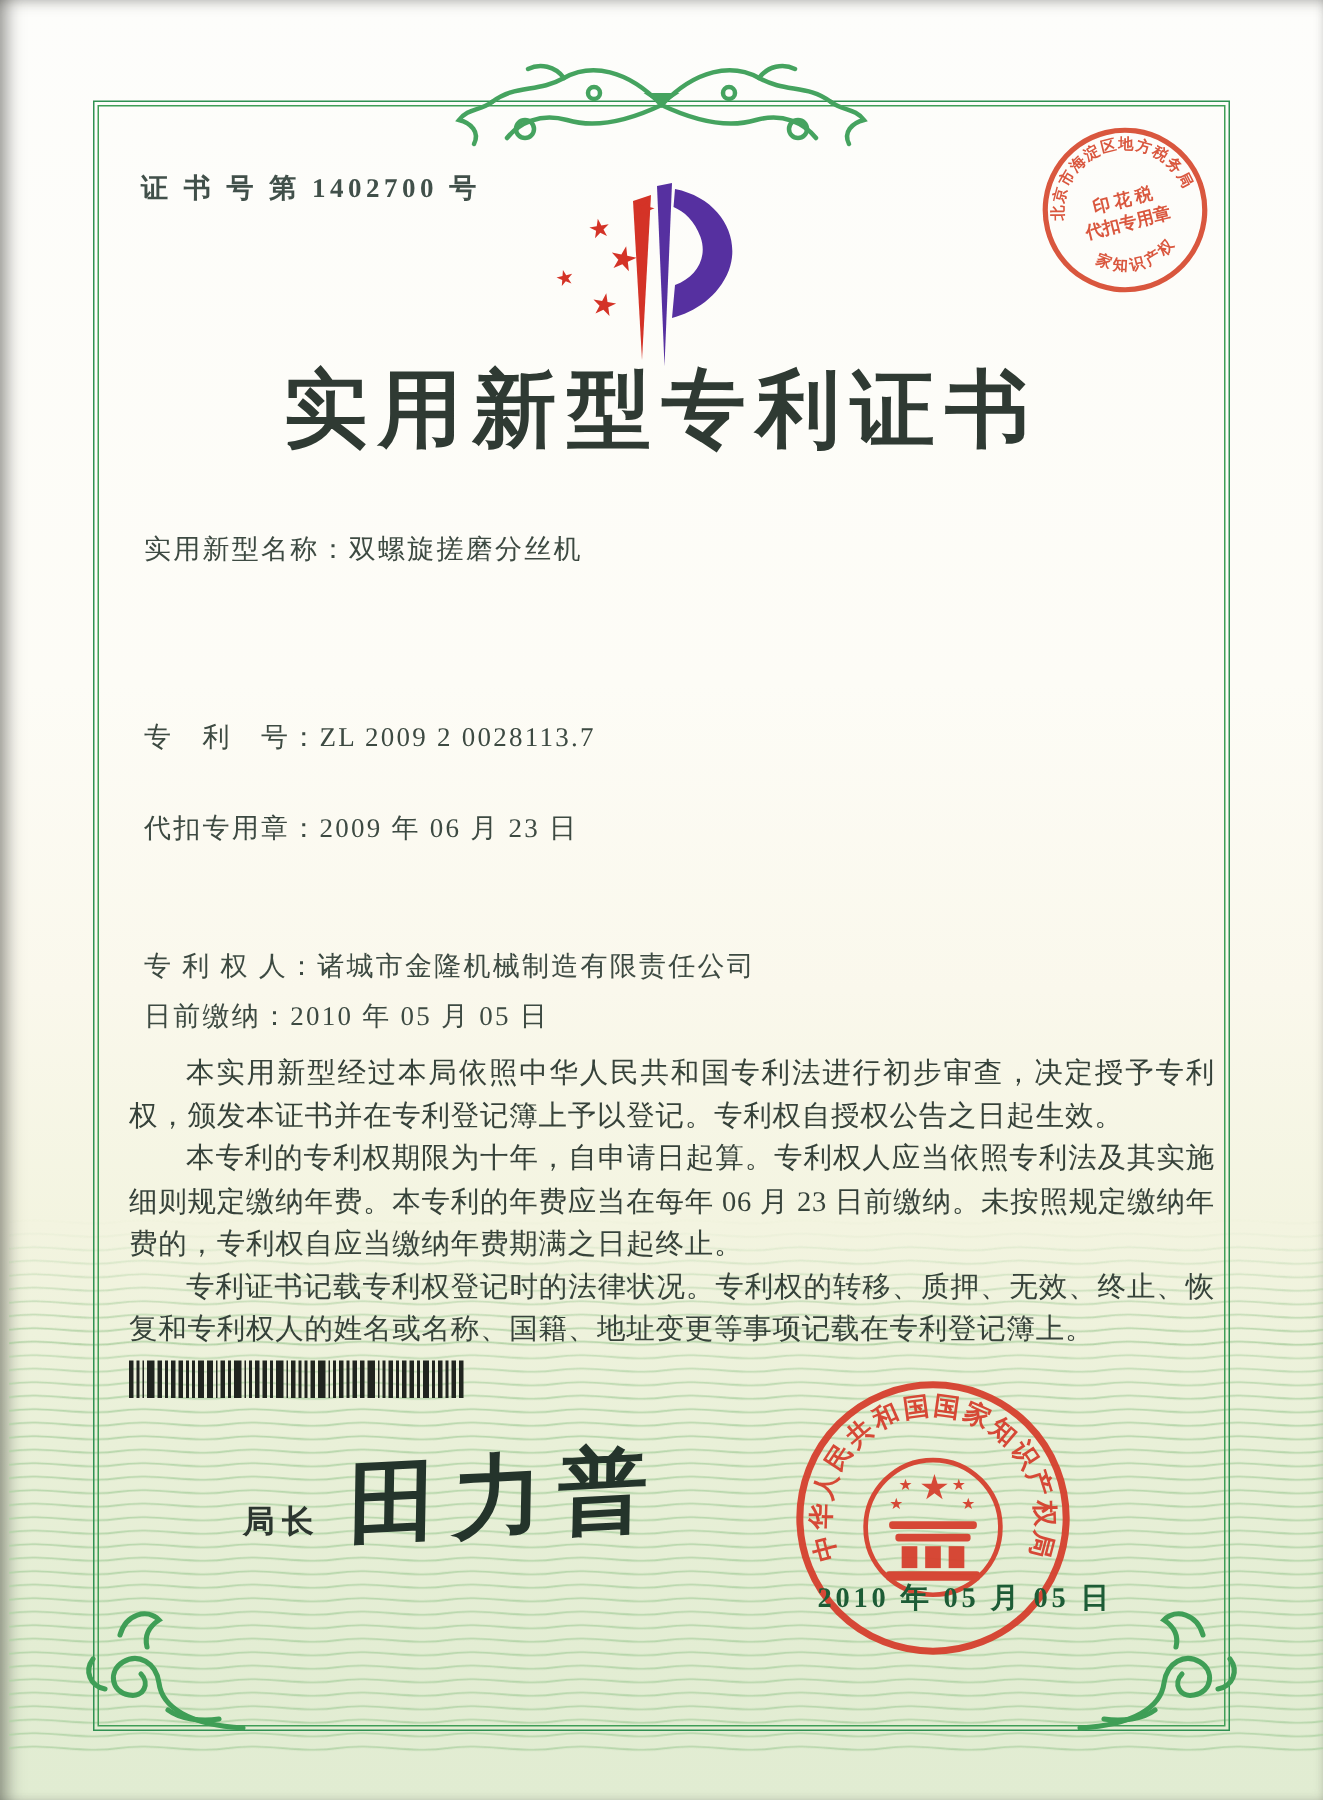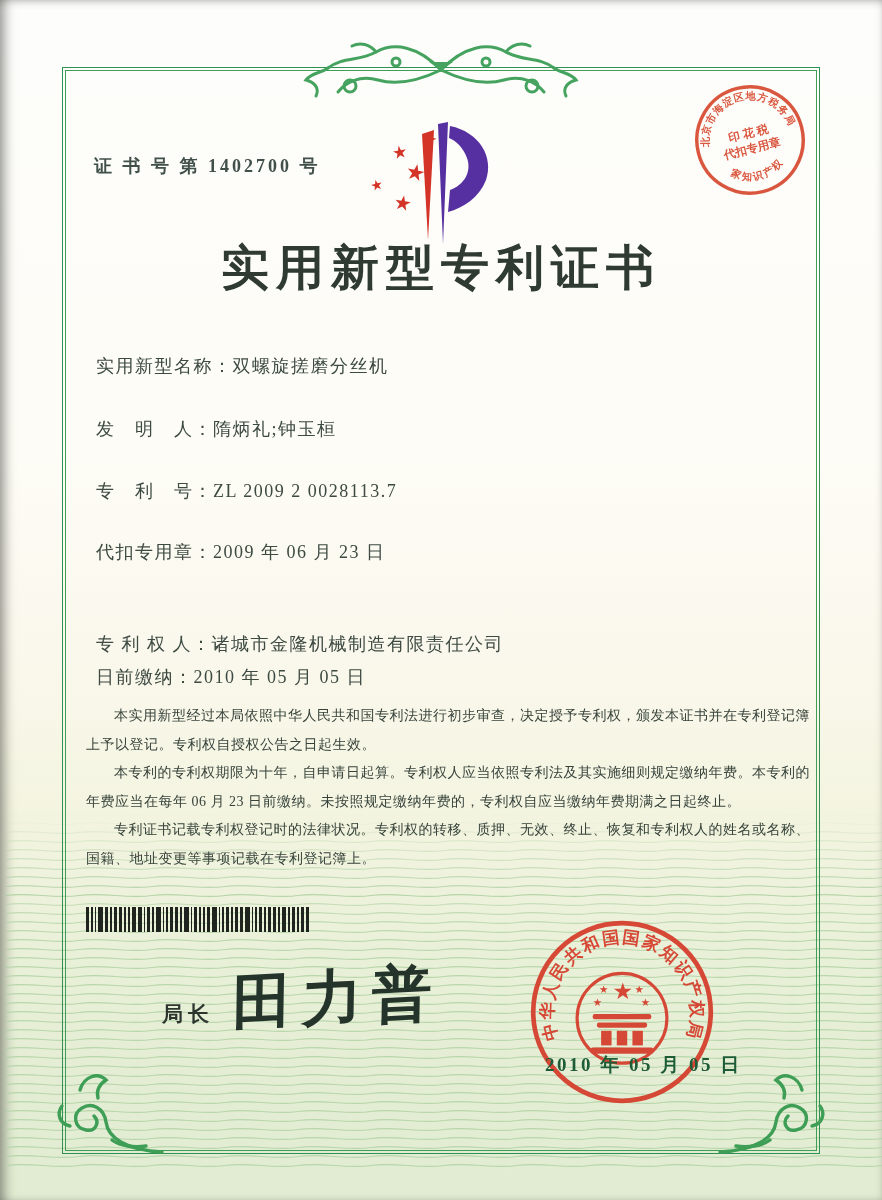--- a/index.html
+++ b/index.html
@@ -27,39 +27,39 @@
   }
   .frame::before{
     content:"";position:absolute;inset:2.4px;border:1.4px solid #3f9e56;
   }
   .ornament-top{position:absolute;left:286px;top:28px;width:310px;height:80px;z-index:2;}
   .ornament-corner{position:absolute;width:118px;height:92px;z-index:2;}
   .ornament-corner.left{left:50px;top:1066px;}
   .ornament-corner.right{left:714px;top:1066px;transform:scaleX(-1);}
   .cert-no{
     position:absolute;left:94px;top:113px;z-index:3;
-    font-size:18px;letter-spacing:3px;color:#41504a;font-weight:600;margin-top:41px;
+    font-size:18px;letter-spacing:3px;color:#41504a;font-weight:600;
   }
   .logo{position:absolute;left:366px;top:118px;width:136px;height:142px;z-index:3;}
   .tax-stamp{
     position:absolute;left:692px;top:82px;width:116px;height:116px;z-index:4;
     transform:rotate(-14deg);opacity:.92;
   }
   .doc-title{
     position:absolute;left:0;right:0;top:236px;z-index:3;
-    text-align:center;font-size:48px;font-weight:700;color:#2f3a33;
+    text-align:center;font-size:56px;font-weight:700;color:#2f3a33;
     letter-spacing:7px;
   }
   .field-row{
     position:absolute;left:96px;z-index:3;
     font-size:18px;color:#3d4a42;letter-spacing:1.5px;white-space:nowrap;
   }
   .body-text{
     position:absolute;left:86px;top:702px;width:724px;z-index:3;
-    font-size:14px;line-height:28.5px;color:#36423a;
+    font-size:19px;line-height:28.5px;color:#36423a;
     text-align:justify;letter-spacing:.5px;
   }
   .body-text p{margin:0;text-indent:2em;}
   .barcode{
     position:absolute;left:86px;top:907px;width:228px;height:25px;z-index:3;
     display:flex;align-items:stretch;
   }
   .barcode .bar{background:#20241f;margin-right:2px;flex:none;}
   .sig-post{
     position:absolute;left:162px;top:1000px;z-index:4;
@@ -175,23 +175,20 @@
     <text font-size="10.5" font-weight="bold" fill="#d7492f" letter-spacing="2">
       <textPath href="#taxBottom" startOffset="50%" text-anchor="middle">国家知识产权局</textPath>
     </text>
   </svg>
 
   <div class="doc-title">实用新型专利证书</div>
 
   <div class="field-row" style="top:354px">
     <span>实用新型名称：</span><span>双螺旋搓磨分丝机</span>
   </div>
-  <div class="field-row" style="top:417px">
-    <span>发　明　人：</span><span>隋炳礼;钟玉桓</span>
-  </div>
   <div class="field-row" style="top:479px">
     <span>专　利　号：</span><span>ZL 2009 2 0028113.7</span>
   </div>
   <div class="field-row" style="top:540px">
     <span>代扣专用章：</span><span>2009 年 06 月 23 日</span>
   </div>
   <div class="field-row" style="top:632px">
     <span>专 利 权 人：</span><span>诸城市金隆机械制造有限责任公司</span>
   </div>
   <div class="field-row" style="top:665px">

